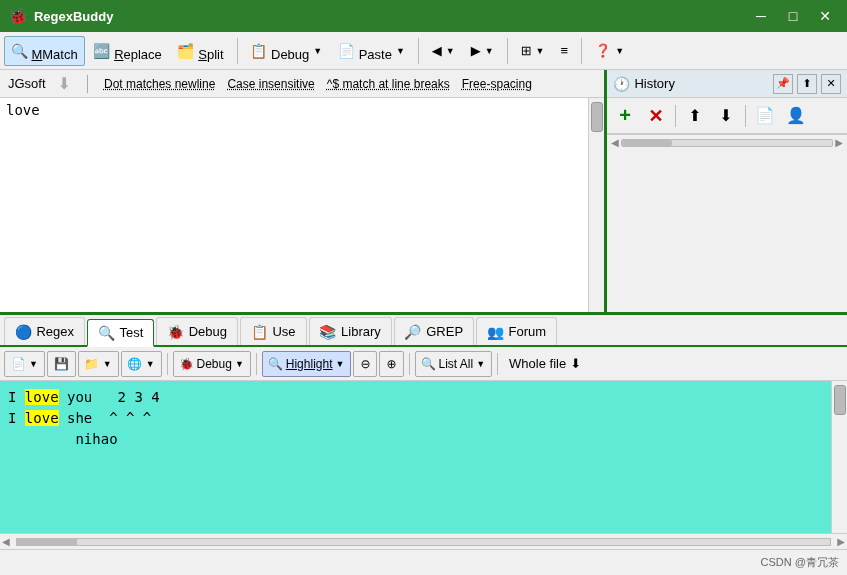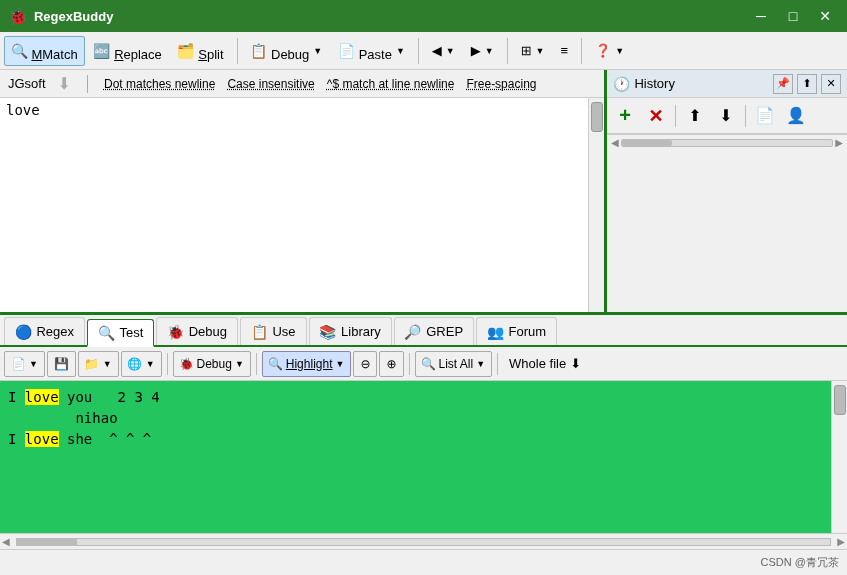--- a/index.html
+++ b/index.html
@@ -245,21 +245,21 @@
     
     .whole-file-area {
       display: flex; align-items: center; gap: 4px;
       padding: 0 6px;
       font-size: 13px;
     }
 
     
     .test-area {
       flex: 1;
-      background: #22c55e;
+      background: #5eead4;
       padding: 6px 8px;
       font-family: Consolas, monospace;
       font-size: 14px;
       overflow: auto;
       position: relative;
       display: flex;
     }
     .test-content { flex: 1; line-height: 1.5; }
 
     .highlight-yellow { background: #ffff00; color: black; }
@@ -402,21 +402,21 @@
 <div class="content-area">
 
   <div class="regex-panel">
 
     <div class="options-bar">
       <span class="jgsoft options-item">JGsoft</span>
       <span style="font-size:16px; color:#aaa">⬇</span>
       <div class="options-sep"></div>
       <span class="options-item underline-dotted">Dot matches newline</span>
       <span class="options-item underline-dotted">Case insensitive</span>
-      <span class="options-item underline-dotted">^$ match at line newline</span>
+      <span class="options-item underline-dotted">^$ match at line breaks</span>
       <span class="options-item underline-dotted">Free-spacing</span>
     </div>
 
     <div class="regex-area-wrapper">
       <div class="regex-editor">
         <span>love</span>
       </div>
       <div class="scrollbar-v">
         <div class="scrollbar-thumb-v"></div>
       </div>
@@ -547,24 +547,24 @@
     </div>
   </div>
 
   <div class="test-area-wrapper">
     <div class="test-area">
       <div class="test-content">
         <div>
           <span>I </span><span class="highlight-yellow">love</span><span> you&nbsp;&nbsp;&nbsp;2 3 4</span>
         </div>
         <div>
-          <span>&nbsp;&nbsp;&nbsp;&nbsp;&nbsp;&nbsp;&nbsp;&nbsp;nihao</span>
+          <span>I </span><span class="highlight-yellow">love</span><span> she&nbsp;&nbsp;^ ^ ^</span>
         </div>
         <div>
-          <span>I </span><span class="highlight-yellow">love</span><span> she&nbsp;&nbsp;^ ^ ^</span>
+          <span>&nbsp;&nbsp;&nbsp;&nbsp;&nbsp;&nbsp;&nbsp;&nbsp;nihao</span>
         </div>
       </div>
     </div>
     <div class="scrollbar-v">
       <div class="scrollbar-thumb-v"></div>
     </div>
   </div>
 
   <div class="bottom-scrollbar">
     <span style="font-size:10px; color:#888; padding:0 2px">◀</span>

